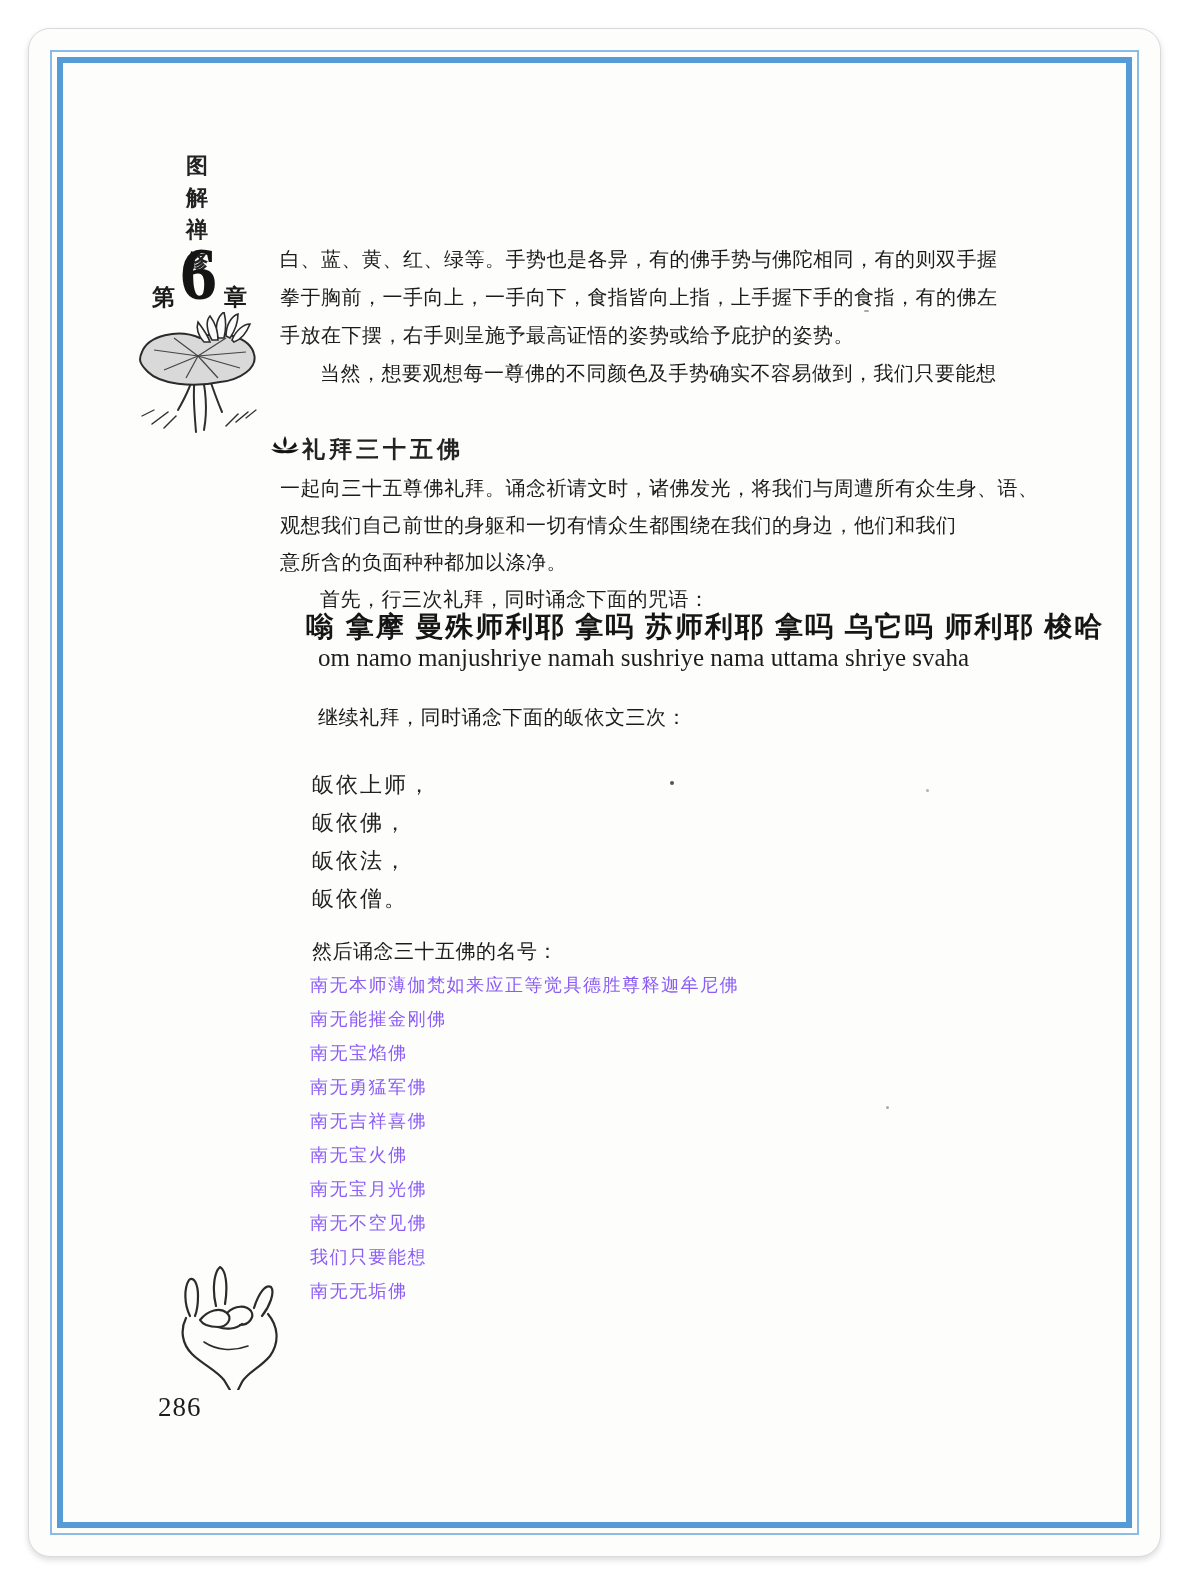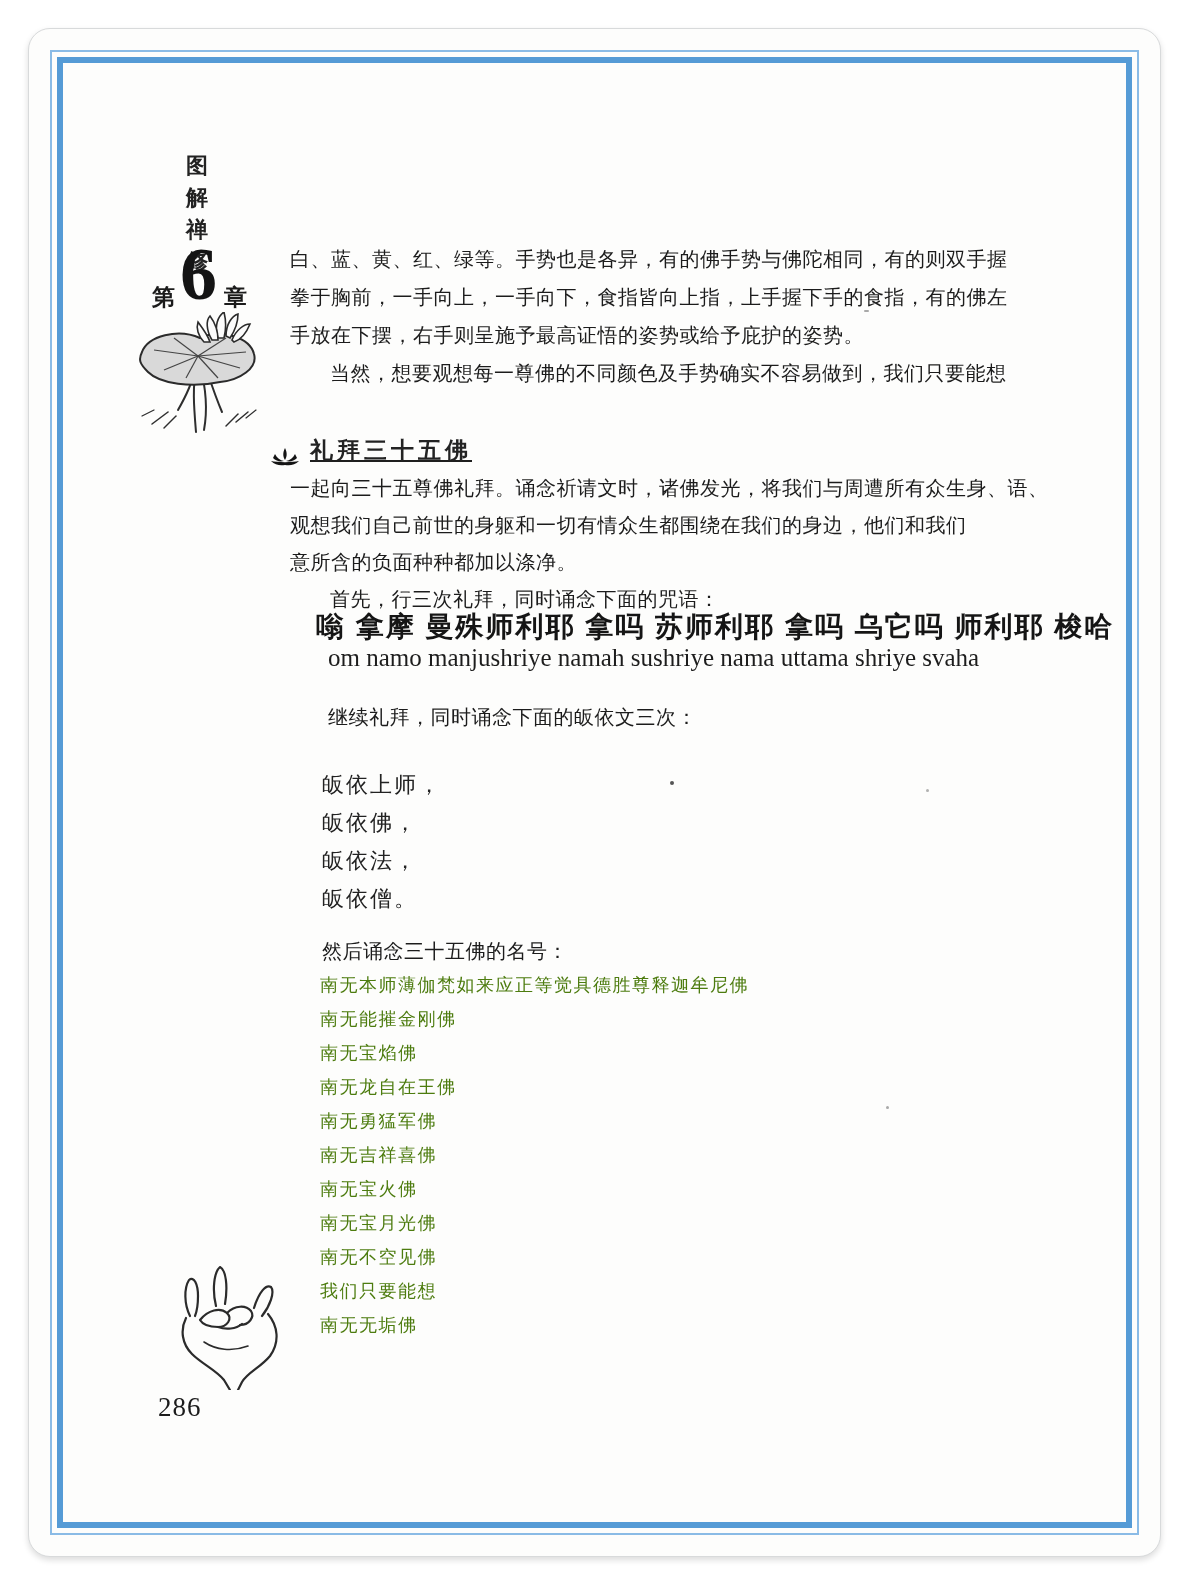--- a/index.html
+++ b/index.html
@@ -29,38 +29,38 @@
     font-family:"Liberation Sans","DejaVu Sans",sans-serif;}
   .chapter-row{left:150px;top:246px;width:110px;height:64px;}
   .chapter-prefix{position:absolute;left:2px;top:36px;font-size:23px;font-weight:bold;color:#1b1b1b;}
   .chapter-number{position:absolute;left:30px;top:-14px;font-size:74px;font-weight:bold;
     font-family:"Liberation Serif","DejaVu Serif",serif;color:#141414;}
   .chapter-suffix{position:absolute;left:74px;top:36px;font-size:23px;font-weight:bold;color:#1b1b1b;}
   .lotus-ill{left:134px;top:312px;}
   .hand-ill{left:156px;top:1264px;}
   .page-number{left:158px;top:1392px;font-size:27px;color:#1c1c1c;letter-spacing:1px;}
   
-  .txt{white-space:nowrap;margin-left:10px;}
+  .txt{white-space:nowrap;}
   .body-block{left:280px;top:240px;width:712px;font-size:20px;line-height:38px;
     color:#1c1c1c;letter-spacing:0.5px;}
   .indent{padding-left:40px;}
-  .section-heading{left:270px;top:434px;height:32px;display:flex;align-items:flex-end;gap:10px;text-decoration:underline;}
+  .section-heading{left:270px;top:434px;height:32px;display:flex;align-items:flex-start;gap:2px;}
   .section-title{font-size:23px;font-weight:bold;letter-spacing:4px;color:#232323;}
   .para3-block{left:280px;top:470px;width:712px;font-size:20px;line-height:37px;
     color:#1c1c1c;letter-spacing:0.5px;}
   .mantra-cn{left:306px;top:608px;font-size:28px;font-weight:bold;letter-spacing:2px;
     color:#151515;font-family:"Liberation Sans","DejaVu Sans",sans-serif;}
   .mantra-roman{left:318px;top:644px;font-size:25px;color:#1d1d1d;
     font-family:"Liberation Serif","DejaVu Serif",serif;}
   .instruction2{left:318px;top:704px;font-size:20px;letter-spacing:0.5px;color:#1c1c1c;}
   .refuge-block{left:312px;top:766px;font-size:22px;line-height:38px;
     letter-spacing:2px;color:#222;}
   .instruction3{left:312px;top:938px;font-size:20px;letter-spacing:0.5px;color:#1c1c1c;}
   .buddha-block{left:310px;top:968px;font-size:18px;line-height:34px;
-    letter-spacing:1.5px;color:#4d7c0f;}
+    letter-spacing:1.5px;color:#8b5cf6;}
   .speck{position:absolute;border-radius:50%;background:#555;}
 </style>
 </head>
 <body>
 
 <div class="card">
   <div class="frame-thin"></div>
   <div class="frame-thick"></div>
 </div>
 
@@ -149,21 +149,20 @@
   <div class="txt">皈依法，</div>
   <div class="txt">皈依僧。</div>
 </div>
 
 <div class="abs instruction3 txt">然后诵念三十五佛的名号：</div>
 
 <div class="abs buddha-block">
   <div class="txt">南无本师薄伽梵如来应正等觉具德胜尊释迦牟尼佛</div>
   <div class="txt">南无能摧金刚佛</div>
   <div class="txt">南无宝焰佛</div>
-  <div class="txt">南无龙自在王佛</div>
   <div class="txt">南无勇猛军佛</div>
   <div class="txt">南无吉祥喜佛</div>
   <div class="txt">南无宝火佛</div>
   <div class="txt">南无宝月光佛</div>
   <div class="txt">南无不空见佛</div>
   <div class="txt">我们只要能想</div>
   <div class="txt">南无无垢佛</div>
 </div>
 
 <svg class="abs hand-ill" width="172" height="126" viewBox="0 0 172 126">

